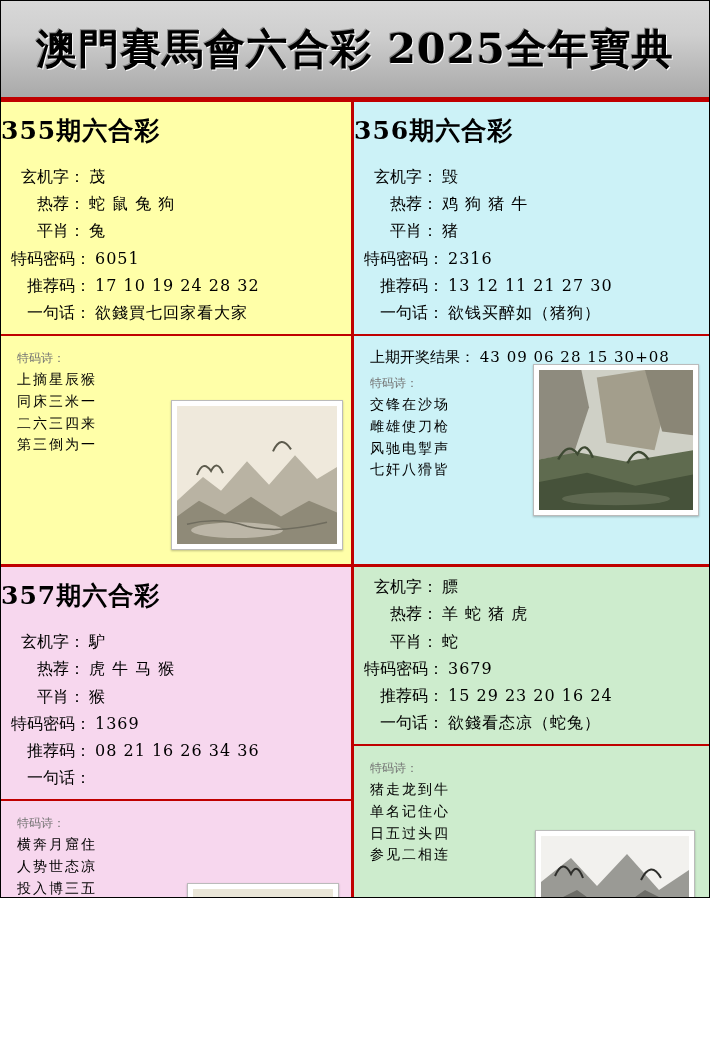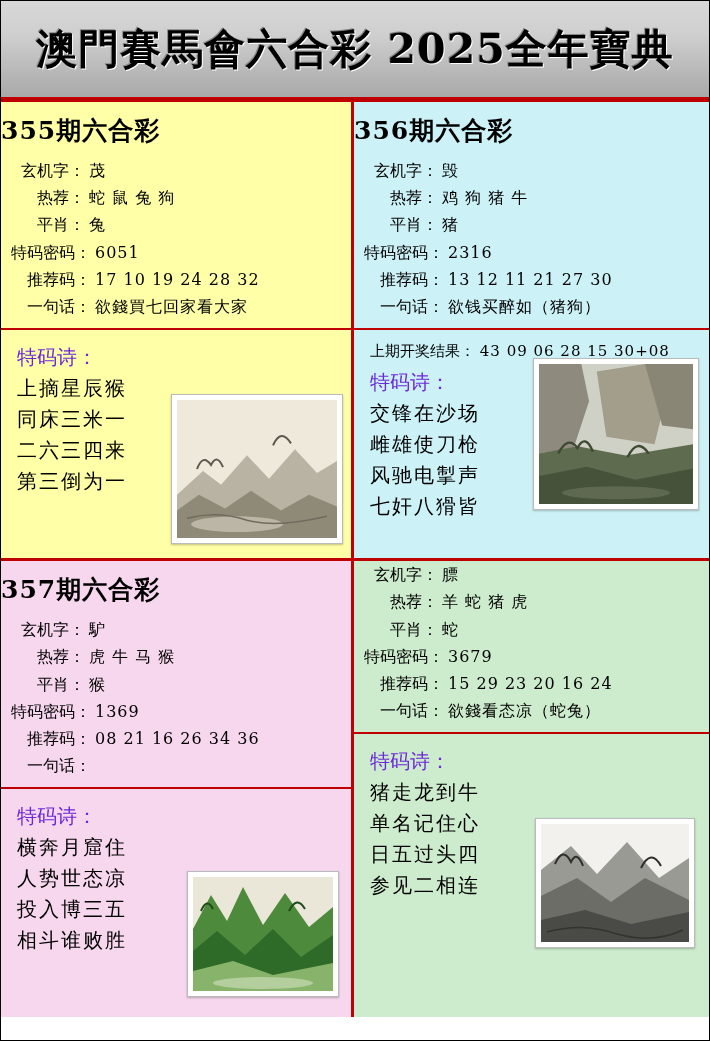--- a/index.html
+++ b/index.html
@@ -6,21 +6,21 @@
     margin: 0;
     padding: 0;
     background: #ffffff;
   }
   body {
     font-family: "Liberation Sans", sans-serif;
   }
   #page {
     position: relative;
     width: 710px;
-    height: 1041px;
+    height: 898px;
     background: #ffffff;
     overflow: hidden;
     border: 1px solid #000;
     box-sizing: border-box;
   }
   
   .header {
     position: relative;
     height: 96px;
     background: linear-gradient(to bottom, #d8d8d8 0%, #cfcfcf 35%, #bdbdbd 65%, #a9a9a9 100%);
@@ -68,20 +68,21 @@
   .panel-title {
     font-family: "DejaVu Serif", serif;
     font-weight: bold;
     font-size: 25px;
     padding: 12px 0 10px 0;
     color: #000;
     letter-spacing: 1px;
   }
   .info-list {
     padding: 0 4px 2px 0;
+    margin-top: 6px;
   }
   .info-row {
     display: flex;
     align-items: baseline;
     font-family: "DejaVu Serif", serif;
     font-size: 16px;
     color: #000;
     padding: 2px 0 2px 0;
     line-height: 1.45;
   }
@@ -106,27 +107,27 @@
   .result-line {
     font-family: "DejaVu Serif", serif;
     font-size: 15px;
     color: #000000;
     padding: 2px 0 4px 16px;
     white-space: nowrap;
   }
   .result-line .nums { letter-spacing: 1px; }
   .poem-label {
     font-family: Liberation Sans, sans-serif;
-    font-size: 20px;
+    font-size: 12px;
     padding: 4px 0 2px 16px;
-    color: #6d28d9;
+    color: #737373;
   }
   .poem-body {
     font-family: "DejaVu Serif", serif;
-    font-size: 20px;
+    font-size: 14px;
     line-height: 1.55;
     padding-left: 16px;
     color: #000;
     letter-spacing: 2px;
     position: relative;
     z-index: 2;
   }
   .poem-body div { white-space: nowrap; }
 
   .thumb {

